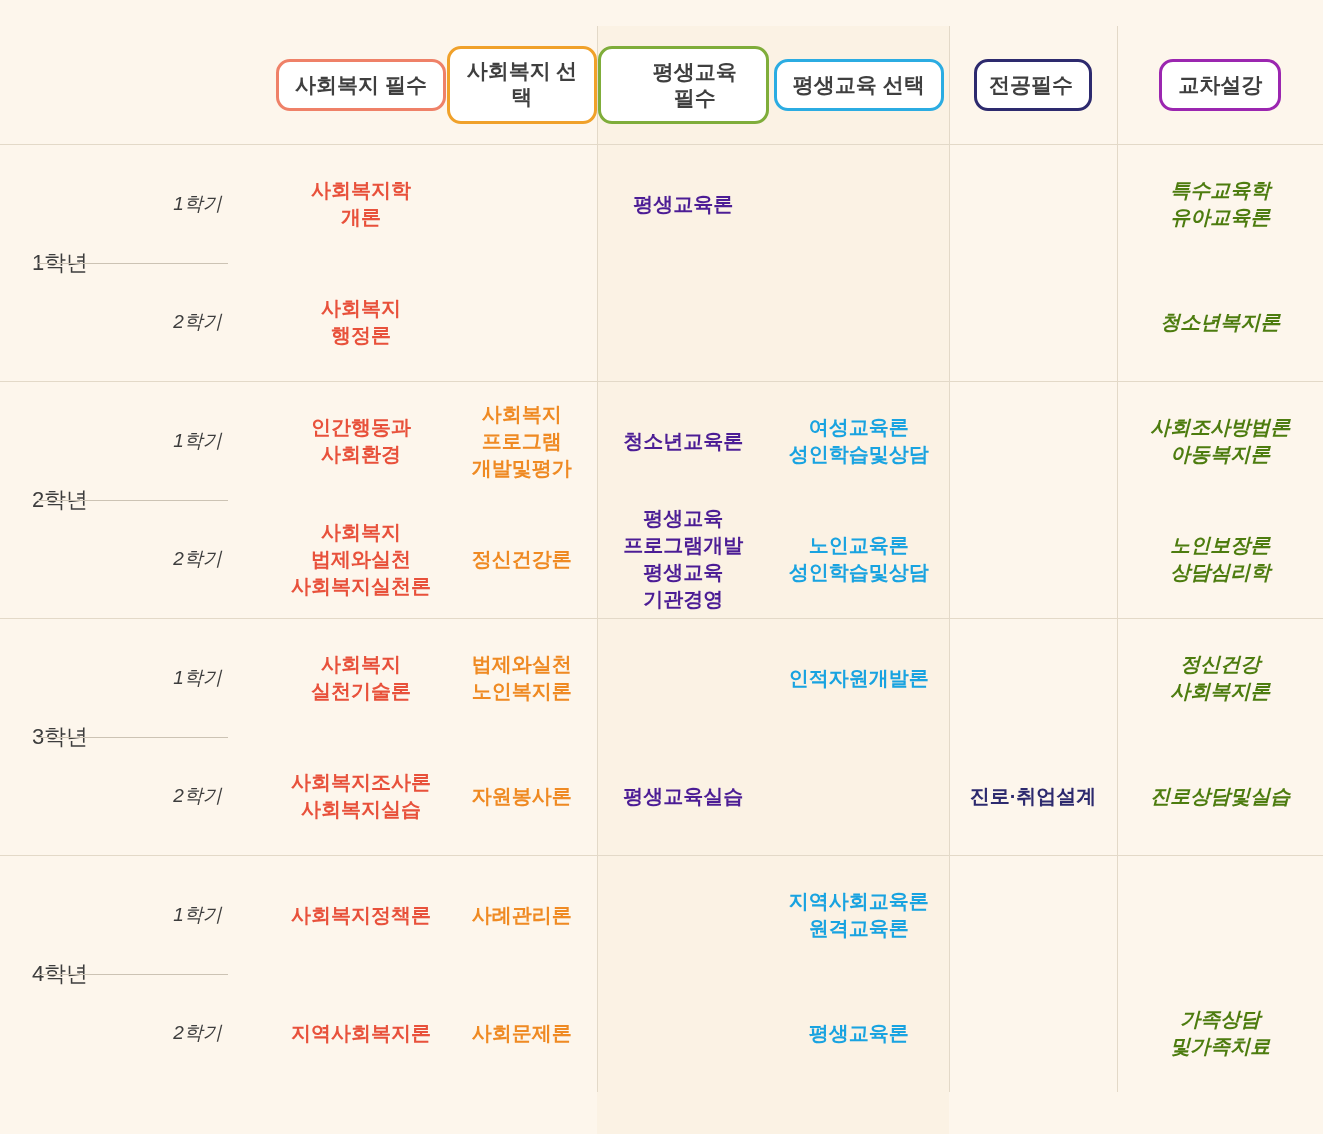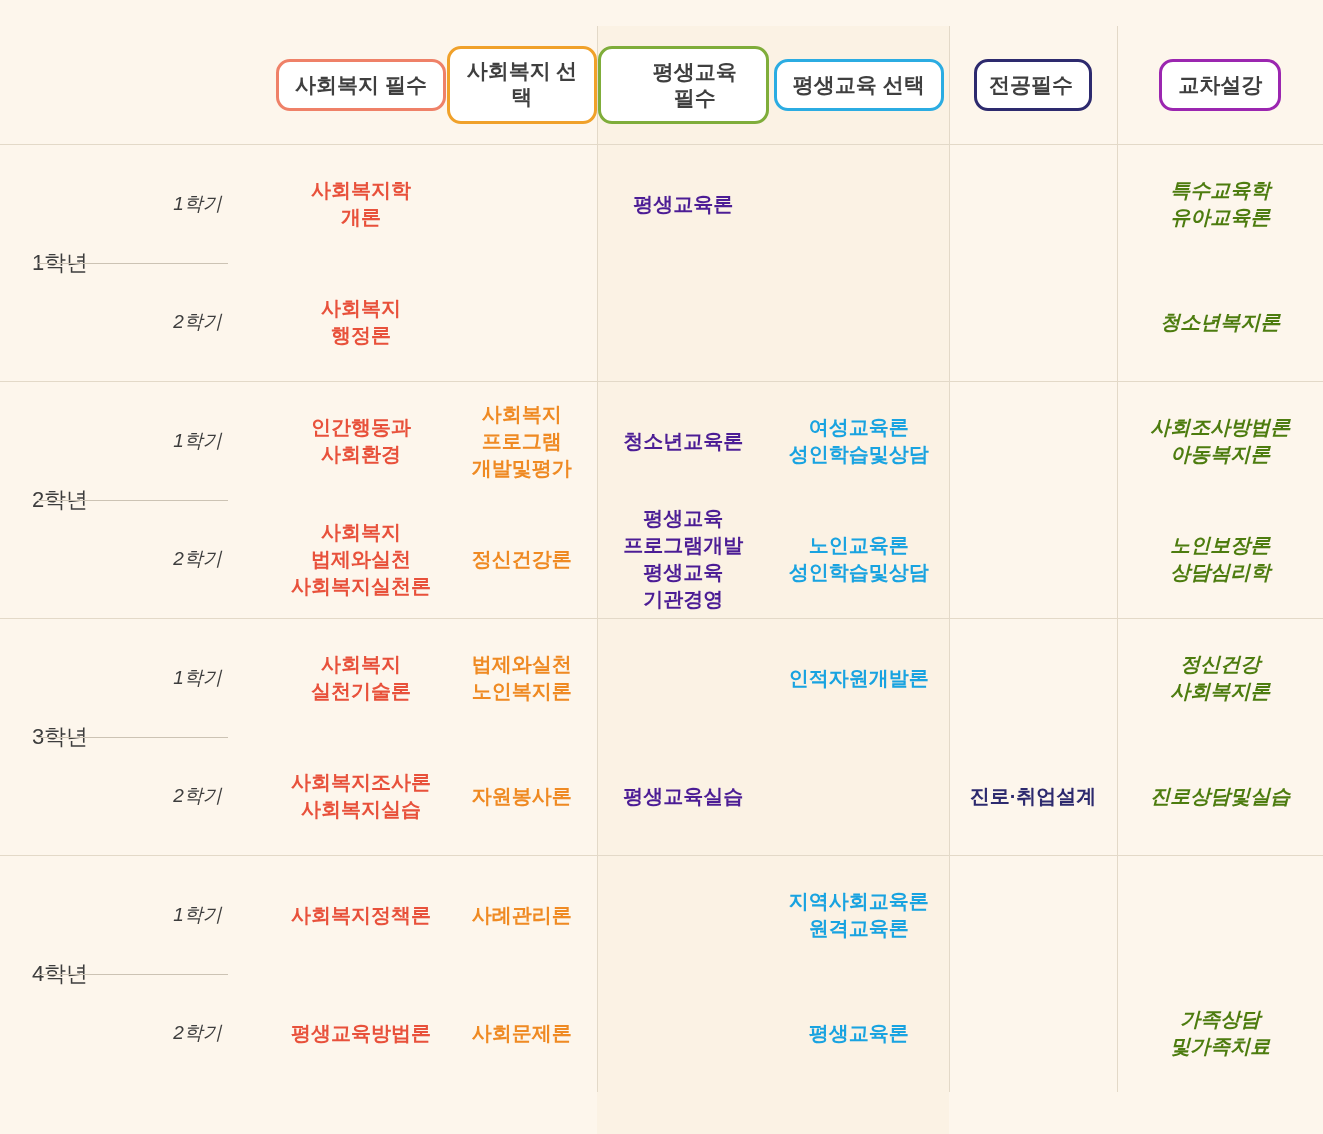--- a/index.html
+++ b/index.html
@@ -261,21 +261,21 @@
         <td class="course t-sw-opt">사례관리론</td>
         <td class="course t-le-req sep-left"></td>
         <td class="course t-le-opt">지역사회교육론
 원격교육론</td>
         <td class="course t-maj-req sep-left"></td>
         <td class="course t-cross sep-left"></td>
       </tr>
 
       <tr>
         <td class="sem-label cell-h">2학기</td>
-        <td class="course t-sw-req">평생교육방법론</td>
+        <td class="course t-sw-req">지역사회복지론</td>
         <td class="course t-sw-opt">사회문제론</td>
         <td class="course t-le-req sep-left"></td>
         <td class="course t-le-opt">평생교육론</td>
         <td class="course t-maj-req sep-left"></td>
         <td class="course t-cross sep-left">가족상담
 및가족치료</td>
       </tr>
     </tbody>
   </table>
 </div>

